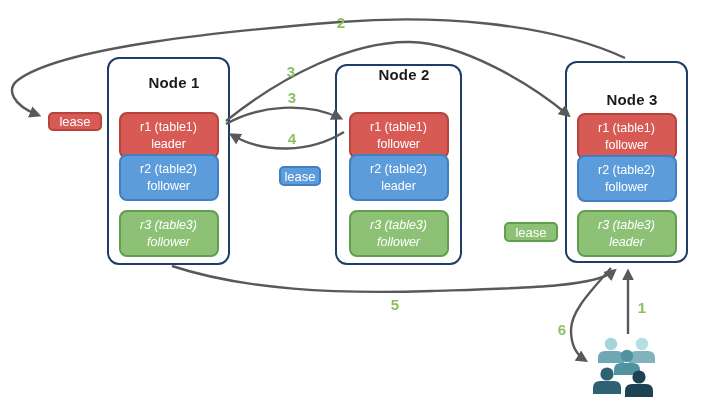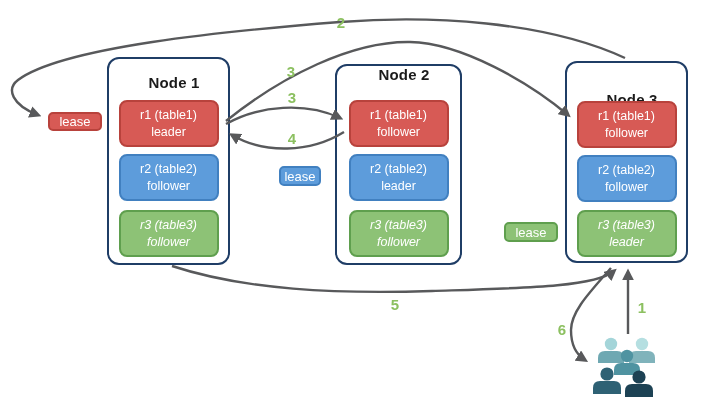--- a/index.html
+++ b/index.html
@@ -14,21 +14,21 @@
   *{margin:0;padding:0;box-sizing:border-box;}
   html,body{background:#fff;}
   body{font-family:"Liberation Sans","DejaVu Sans",sans-serif;}
   .canvas{position:relative;width:704px;height:405px;background:#fff;overflow:hidden;}
 
   .node{position:absolute;background:#fff;border:2px solid var(--node_border);border-radius:12px;}
   .node-title{text-align:center;font-weight:bold;font-size:15px;color:#1b1b1b;letter-spacing:.2px;margin-left:11px;}
   .rep{position:absolute;left:50%;transform:translateX(-50%);width:100px;height:47px;
        border-radius:8px;color:#fff;font-size:12.5px;line-height:1.3;text-align:center;
        display:flex;flex-direction:column;justify-content:center;}
-  .rep.red{background:var(--red_fill);border:2px solid var(--red_border);}
+  .rep.red{background:var(--red_fill);border:2px solid var(--red_border);margin-top:12px;}
   .rep.blue{background:var(--blue_fill);border:2px solid var(--blue_border);}
   .rep.green{background:var(--green_fill);border:2px solid var(--green_border);font-style:italic;}
 
   .lease{position:absolute;color:#fff;font-size:13px;text-align:left;border-radius:5px;
          display:flex;align-items:center;justify-content:center;}
   .lease.red{background:var(--red_fill);border:2px solid var(--red_border);}
   .lease.blue{background:var(--blue_fill);border:2px solid var(--blue_border);}
   .lease.green{background:var(--green_fill);border:2px solid var(--green_border);}
 
   .step{position:absolute;color:var(--step_label);font-weight:bold;font-size:15px;width:14px;text-align:center;}

